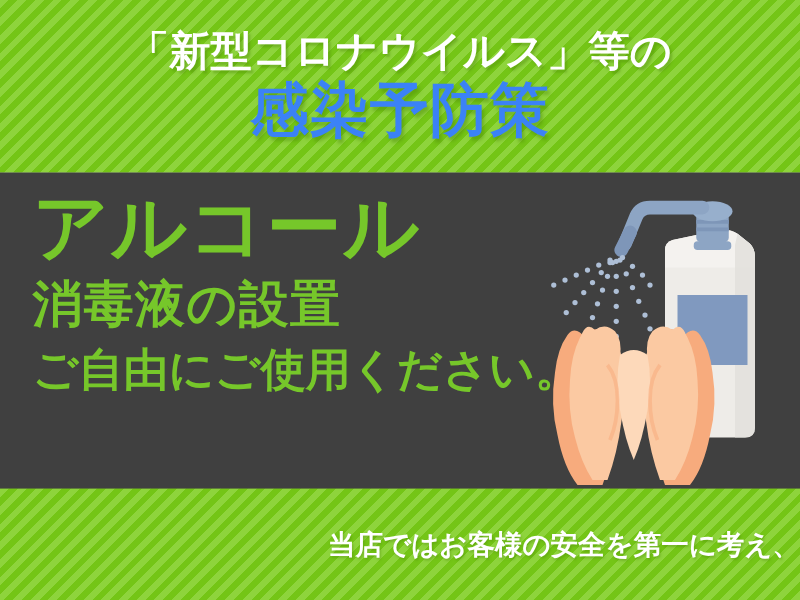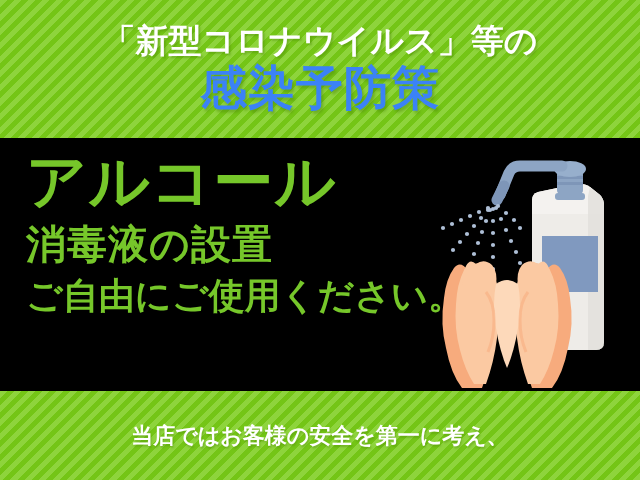--- a/index.html
+++ b/index.html
@@ -51,21 +51,21 @@
     margin-top:3px;
     letter-spacing:1px;
     text-shadow:2px 3px 3px rgba(80,140,10,.5);
     white-space:nowrap;
   }
 
   
   #main-panel{
     position:absolute;left:0;top:138px;
     width:640px;height:272px;
-    background:#000000;
+    background:#404040;
   }
   #main-text{
     position:absolute;left:26px;top:14px;
     width:400px;
   }
   .main-line{
     color:#76c72a;
     font-weight:bold;
     line-height:1.0;
     white-space:nowrap;
@@ -77,22 +77,22 @@
   
   #illustration{
     position:absolute;left:424px;top:152px;
     width:212px;height:240px;
   }
   #illustration svg{display:block;}
 
   
   #footer-text{
     position:absolute;left:0;top:391px;width:640px;height:89px;
-    display:flex;flex-direction:row;
-    align-items:center;justify-content:center;
+    display:flex;flex-direction:column;
+    align-items:flex-end;justify-content:center;
     text-align:center;
   }
   .footer-line{
     color:#ffffff;
     font-size:22px;
     font-weight:bold;
     line-height:1.35;
     letter-spacing:0px;
     text-shadow:1px 2px 2px rgba(80,140,10,.45);
     white-space:nowrap;

